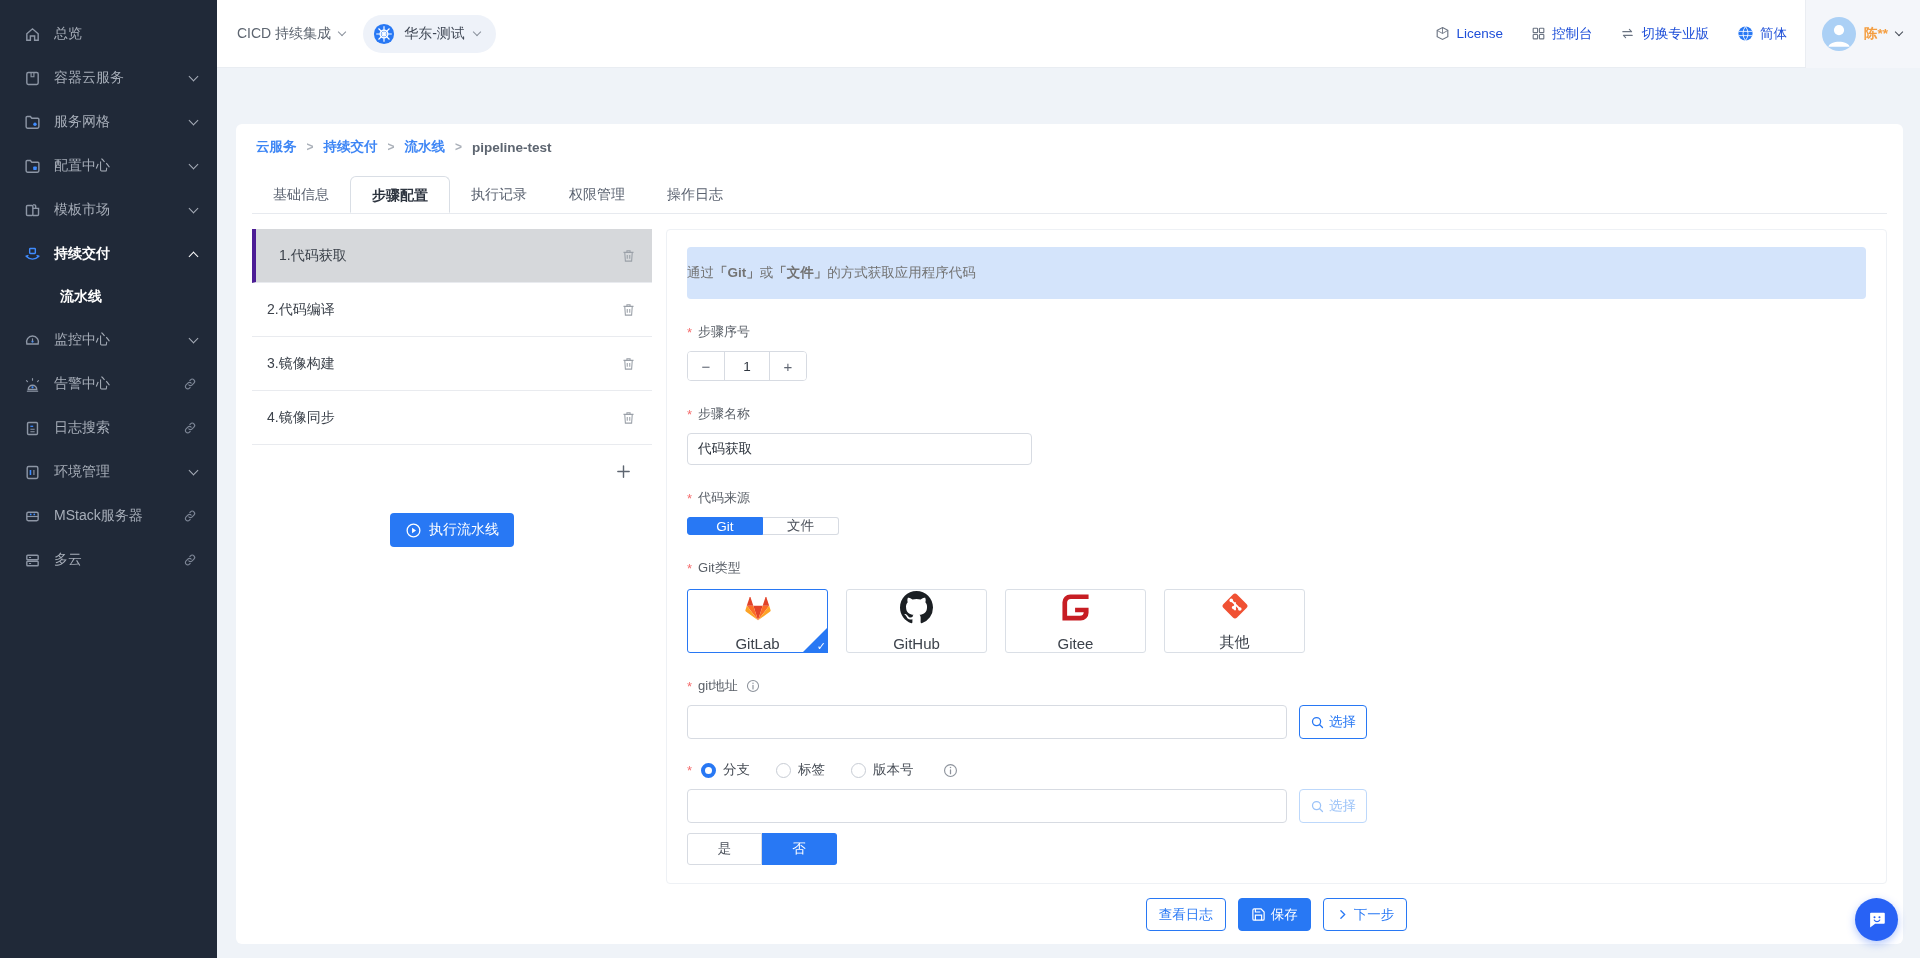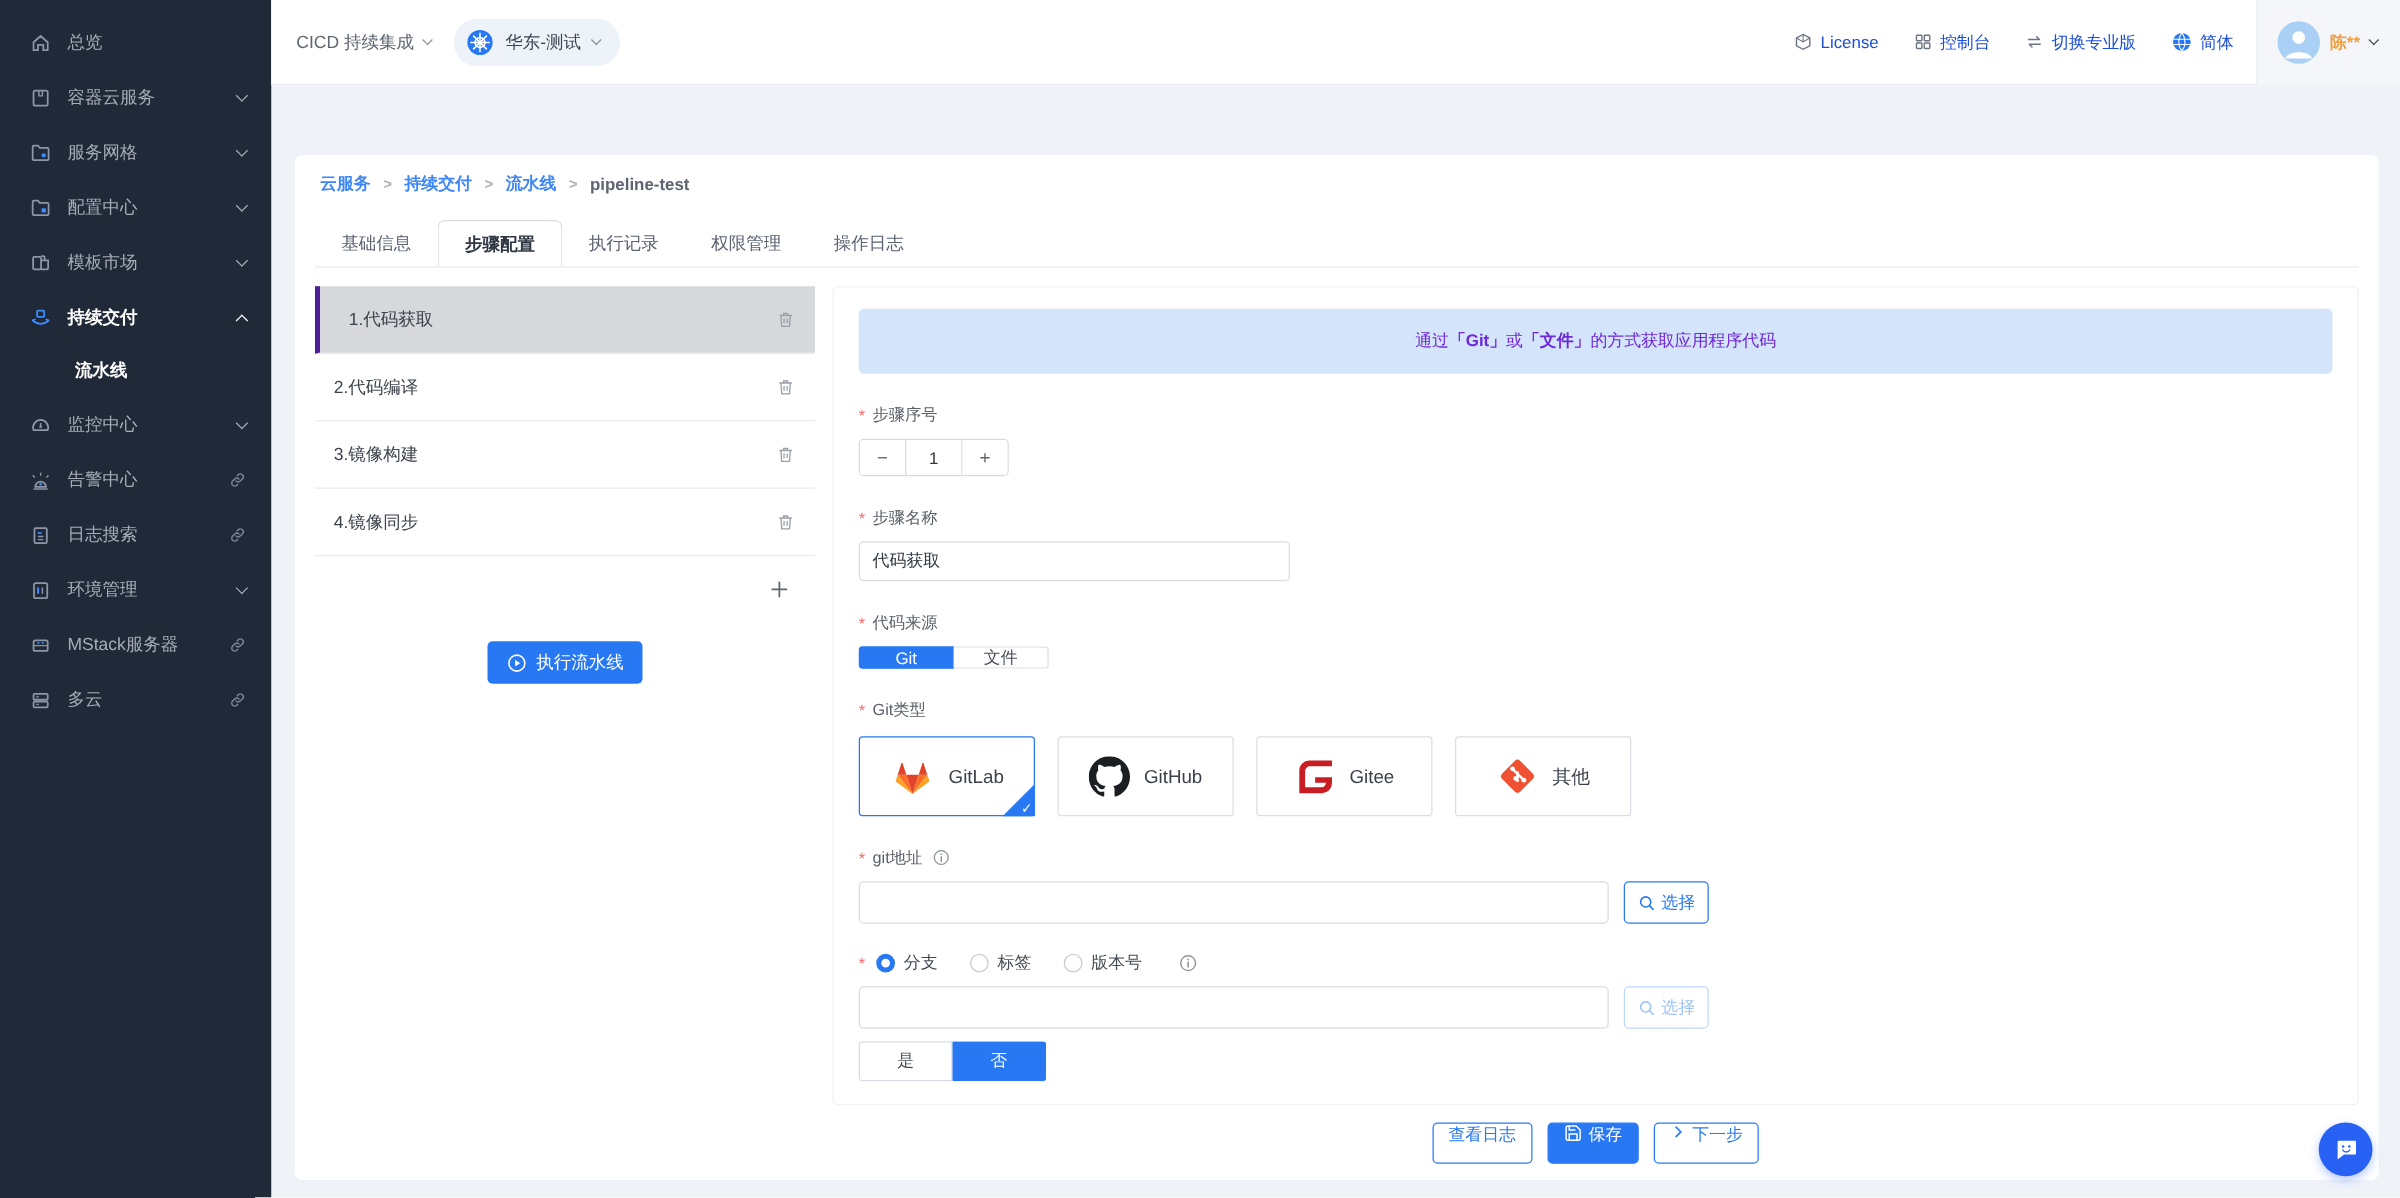--- a/index.html
+++ b/index.html
@@ -57,58 +57,58 @@
   .step-row { height:54px; display:flex; align-items:center; padding:0 16px 0 15px; border-bottom:1px solid #e9ebef; font-size:14px; color:#3c424b; cursor:pointer; }
   .step-row.active { background:#d6d8db; border-left:4px solid #4c1d95; padding-left:23px; }
   .trash { margin-left:auto; color:#9aa0a8; cursor:pointer; }
   .add-row { height:52px; display:flex; align-items:center; justify-content:flex-end; padding-right:20px; }
   .add-btn { cursor:pointer; color:#5d6570; }
   .run-wrap { display:flex; justify-content:center; margin-top:16px; }
   .run-btn { background:#2878f4; border:none; color:#fff; height:34px; padding:0 15px; border-radius:4px; display:flex; align-items:center; gap:7px; font-size:14px; cursor:pointer; font-family:inherit; }
 
   
   .form-col { flex:1; border:1px solid #eef1f5; border-radius:4px; padding:17px 20px 18px; background:#fff; }
-  .banner { background:#d4e4fb; border-radius:4px; height:52px; display:flex; align-items:center; justify-content:center; font-size:13.5px; color:#6d28d9; }
+  .banner { background:#d4e4fb; border-radius:4px; height:52px; display:flex; align-items:center; font-size:13.5px; color:#737373; }
   .banner b { font-weight:bold; }
   .f-label { margin-top:24px; display:flex; align-items:center; gap:5px; font-size:13px; color:#5a6068; }
   .f-label.no-star { margin-top:26px; color:#454b54; font-size:13.5px; }
   .star { color:#f56c6c; font-size:13px; margin-right:1px; }
   .info-ic { color:#8d939c; margin-left:3px; cursor:pointer; }
 
   .stepper { margin-top:10px; display:inline-flex; height:30px; border:1px solid #d7dbe2; border-radius:4px; overflow:hidden; background:#fff; }
   .st-btn { width:36px; display:flex; align-items:center; justify-content:center; color:#5f6672; cursor:pointer; background:#fff; font-size:15px; }
   .st-val { width:46px; display:flex; align-items:center; justify-content:center; border-left:1px solid #d7dbe2; border-right:1px solid #d7dbe2; font-size:13.5px; color:#303740; }
 
   .t-input { margin-top:10px; width:345px; height:32px; border:1px solid #d7dbe2; border-radius:4px; padding:0 10px; font-size:13.5px; color:#303740; font-family:inherit; outline:none; background:#fff; }
 
   .tgl-group { margin-top:10px; display:inline-flex; }
   .tgl { min-width:76px; height:18px; padding:0 18px; border:1px solid #d7dbe2; background:#fff; color:#4a505a; font-size:13.5px; display:flex; align-items:center; justify-content:center; cursor:pointer; }
   .tgl:first-child { border-radius:3px 0 0 3px; }
   .tgl:last-child { border-radius:0 3px 3px 0; border-left:none; }
   .tgl.on { background:#2878f4; border-color:#2878f4; color:#fff; }
   .tgl-group.yn .tgl { min-width:75px; height:32px; padding:0; }
 
   .gcards { margin-top:12px; display:flex; gap:18px; }
-  .gcard { width:141px; height:64px; border:1px solid #dadfe6; border-radius:3px; background:#fff; display:flex; align-items:center; justify-content:center; gap:11px; font-size:15px; color:#3c424b; cursor:pointer; position:relative; }
+  .gcard { width:141px; height:64px; border:1px solid #dadfe6; border-radius:3px; background:#fff; display:flex; align-items:center; justify-content:center; gap:11px; font-size:15px; color:#3c424b; cursor:pointer; position:relative;flex-direction:column; }
   .gcard.sel { border-color:#2878f4; }
   .corner { position:absolute; right:-1px; bottom:-1px; width:0; height:0; border-left:26px solid transparent; border-bottom:26px solid #2878f4; }
   .corner-check { position:absolute; right:1px; bottom:-1px; color:#fff; font-size:11px; }
 
   .url-row { margin-top:10px; display:flex; align-items:center; gap:12px; }
   .url-input { width:600px; height:34px; border:1px solid #d7dbe2; border-radius:4px; padding:0 10px; font-size:13.5px; font-family:inherit; outline:none; background:#fff; }
   .sel-btn { height:34px; padding:0 10px; border:1px solid #2878f4; background:#fff; color:#2878f4; border-radius:4px; display:flex; align-items:center; gap:4px; font-size:13.5px; cursor:pointer; font-family:inherit; }
   .sel-btn.disabled { border-color:#bdd8fb; color:#9cc3f8; cursor:default; }
 
   .radio-row { margin-top:22px; display:flex; align-items:center; gap:8px; }
   .radio { display:flex; align-items:center; gap:7px; margin-right:18px; font-size:13.5px; color:#454b54; cursor:pointer; }
   .rdot { width:15px; height:15px; border-radius:50%; border:1px solid #c7ccd4; background:#fff; }
   .rdot.on { border:4.5px solid #2878f4; }
 
   .btn-row { margin-top:14px; display:flex; justify-content:center; gap:12px; }
-  .btn { height:33px; padding:0 12px; border-radius:4px; border:1px solid #2878f4; background:#fff; color:#2878f4; font-size:13.5px; display:flex; align-items:flex-start; gap:5px; cursor:pointer; font-family:inherit; }
+  .btn { height:33px; padding:0 12px; border-radius:4px; border:1px solid #2878f4; background:#fff; color:#2878f4; font-size:13.5px; display:flex; align-items:center; gap:5px; cursor:pointer; font-family:inherit; }
   .btn.primary { background:#2878f4; color:#fff; }
 
   .fab { position:absolute; right:22px; bottom:17px; width:43px; height:43px; border-radius:50%; background:#2862f5; display:flex; align-items:center; justify-content:center; cursor:pointer; box-shadow:0 3px 8px rgba(40,98,245,.35); }
 </style>
 </head>
 <body>
 
 <aside class="sidebar">
   <div class="side-item">
     <svg width="17" height="17" viewBox="0 0 24 24" fill="none" stroke="currentColor" stroke-width="2">

